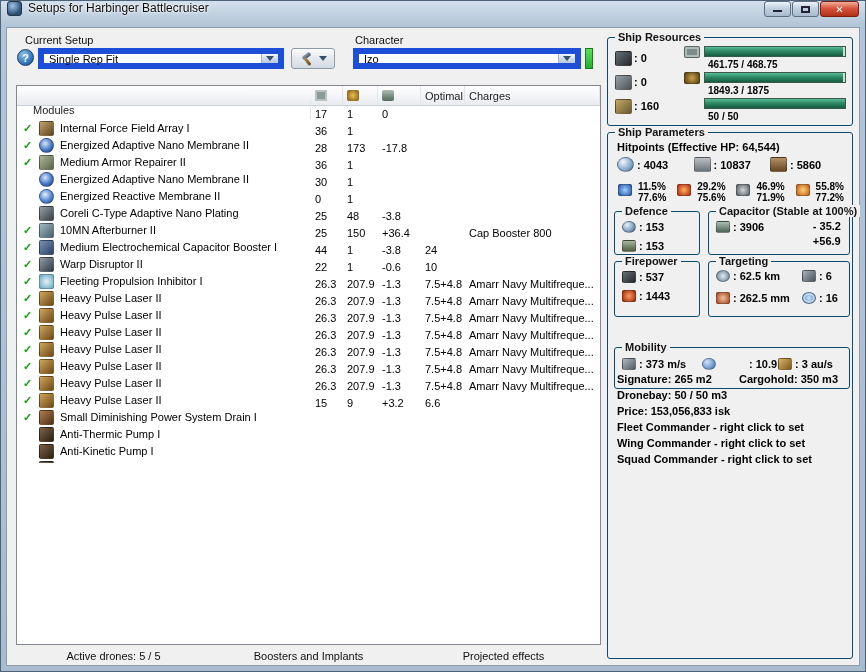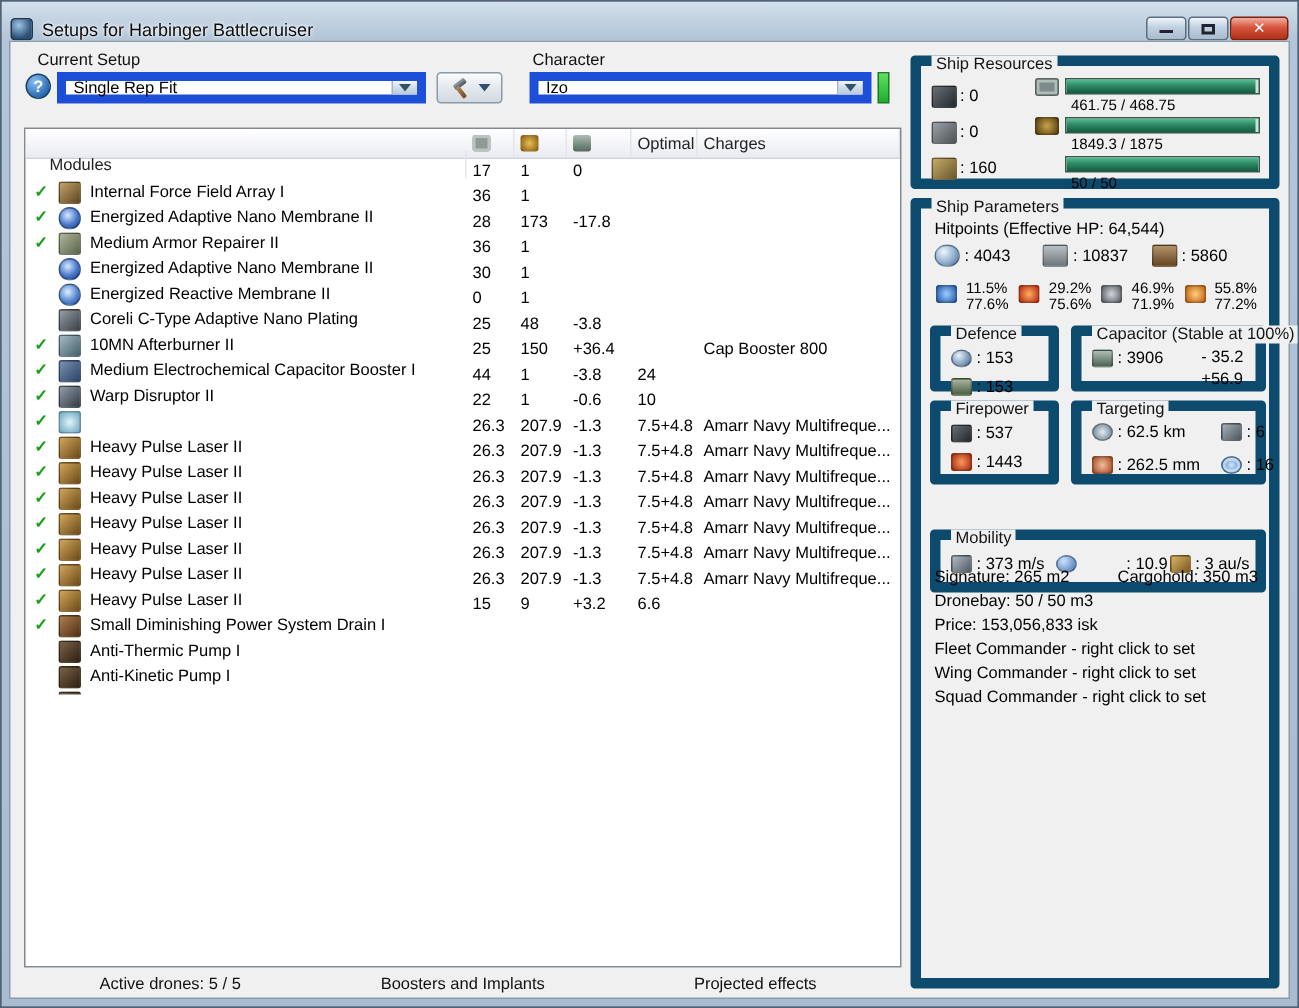--- a/index.html
+++ b/index.html
@@ -1,21 +1,21 @@
 <!DOCTYPE html>
 <html><head>
 <meta charset="utf-8">
 <style>
   * { box-sizing: border-box; }
   body { margin:0; background:#777; font-family:"Liberation Sans", sans-serif; }
   .window{ position:relative; width:866px; height:672px;
     background:linear-gradient(180deg,#d4e0ec 0%,#b3c5d8 24px,#a9bccf 100%);
     border:1px solid #4f6378; overflow:hidden; font-size:11px; color:#000;}
   
-  .titlebar{ position:absolute; left:0; top:0; right:0; height:26px; display:flex; align-items:flex-end; padding:0 6px;}
+  .titlebar{ position:absolute; left:0; top:0; right:0; height:26px; display:flex; align-items:flex-start; padding:0 6px;}
   .app-icon{ width:15px; height:15px; border-radius:3px; margin-right:6px;
     background:radial-gradient(circle at 35% 30%,#9fc4e8,#2a4e74 70%); border:1px solid #20364c;}
   .title{ font-size:12px; color:#0c0c0c; text-shadow:0 0 4px #fff,0 0 2px #fff;}
   .winbtns{ margin-left:auto; display:flex; gap:1px; padding-top:0;}
   .wb{ width:27px; height:16px; border:1px solid #5c6e80; border-radius:3px;
     background:linear-gradient(#eef4fa,#c0d0e0 45%,#a8bccf); position:relative; cursor:pointer;}
   .wb.close{ width:39px; background:linear-gradient(#f0b0a0,#d8543c 45%,#b03018); border-color:#7c1e10;
     color:#fff; font-size:10px; text-align:center; line-height:15px;}
   .glyph-min{ position:absolute; left:8px; bottom:4px; width:9px; height:2px; background:#223;}
   .glyph-max{ position:absolute; left:8px; top:4px; width:9px; height:7px; border:2px solid #223;}
@@ -80,21 +80,21 @@
   .warp-disruptor-icon{ background:linear-gradient(135deg,#929ca6,#323c46);}
   .stasis-web-icon{ background:radial-gradient(circle,#e4f4fb,#6aa8c0);}
   .pulse-laser-icon{ background:linear-gradient(135deg,#cfa65c,#6e4a18);}
   .nosferatu-icon{ background:linear-gradient(135deg,#ae7e4c,#503018);}
   .armor-rig-icon{ background:linear-gradient(135deg,#7a6248,#2e2012);}
   
   .bottom-tabs{ position:absolute; left:9px; top:620px; width:585px; height:18px; display:flex;}
   .bottom-tabs span{ flex:1; text-align:center; cursor:pointer; line-height:16px; color:#111;}
   
   .right-panel{ position:absolute; left:600px; top:0; width:250px; bottom:2px;}
-  .groupbox{ border:7px solid #0c4a6e; border-radius:3px; position:absolute;}
+  .groupbox{ border:1px solid #0c4a6e; border-radius:3px; position:absolute;font-weight:bold;}
   .legend{ position:absolute; top:-7px; left:7px; background:#f0f0f0; padding:0 3px; font-size:11px; color:#141414; white-space:nowrap;}
   .gb-sr{ top:9px; left:0; right:4px; height:89px;}
   .sr-left{ position:absolute; left:7px; top:8px; width:68px;}
   .sr-item{ display:flex; align-items:center; height:24px; gap:2px;}
   .sr-right{ position:absolute; left:76px; top:7px; right:6px;}
   .bar-row{ display:flex; align-items:center; gap:4px; height:13px;}
   .bar{ flex:1; height:11px; border:1px solid #39594a; background:#c9e4d2; display:block; overflow:hidden;}
   .bar-fill{ display:block; height:100%; background:linear-gradient(#57bd98,#2f8a66 45%,#145c42);}
   .bar-text{ font-size:10px; height:13px; line-height:13px; margin-left:24px; color:#000;}
   .picon{ width:17px; height:15px; border-radius:2px; flex:none; display:inline-block; border:1px solid rgba(0,0,0,.28);}
@@ -318,20 +318,21 @@
             <div class="c-cpu">44</div>
             <div class="c-pg">1</div>
             <div class="c-cap">-3.8</div>
             <div class="c-opt">24</div>
             <div class="c-chg"></div>
           </div>
           <div class="trow">
             <div class="c-mod">
               <span class="check"></span>
               <span class="micon stasis-web-icon"></span>
+              <span class="mname">Fleeting Propulsion Inhibitor I</span>
             </div>
             <div class="c-cpu">22</div>
             <div class="c-pg">1</div>
             <div class="c-cap">-0.6</div>
             <div class="c-opt">10</div>
             <div class="c-chg"></div>
           </div>
           <div class="trow">
             <div class="c-mod">
               <span class="check"></span>

